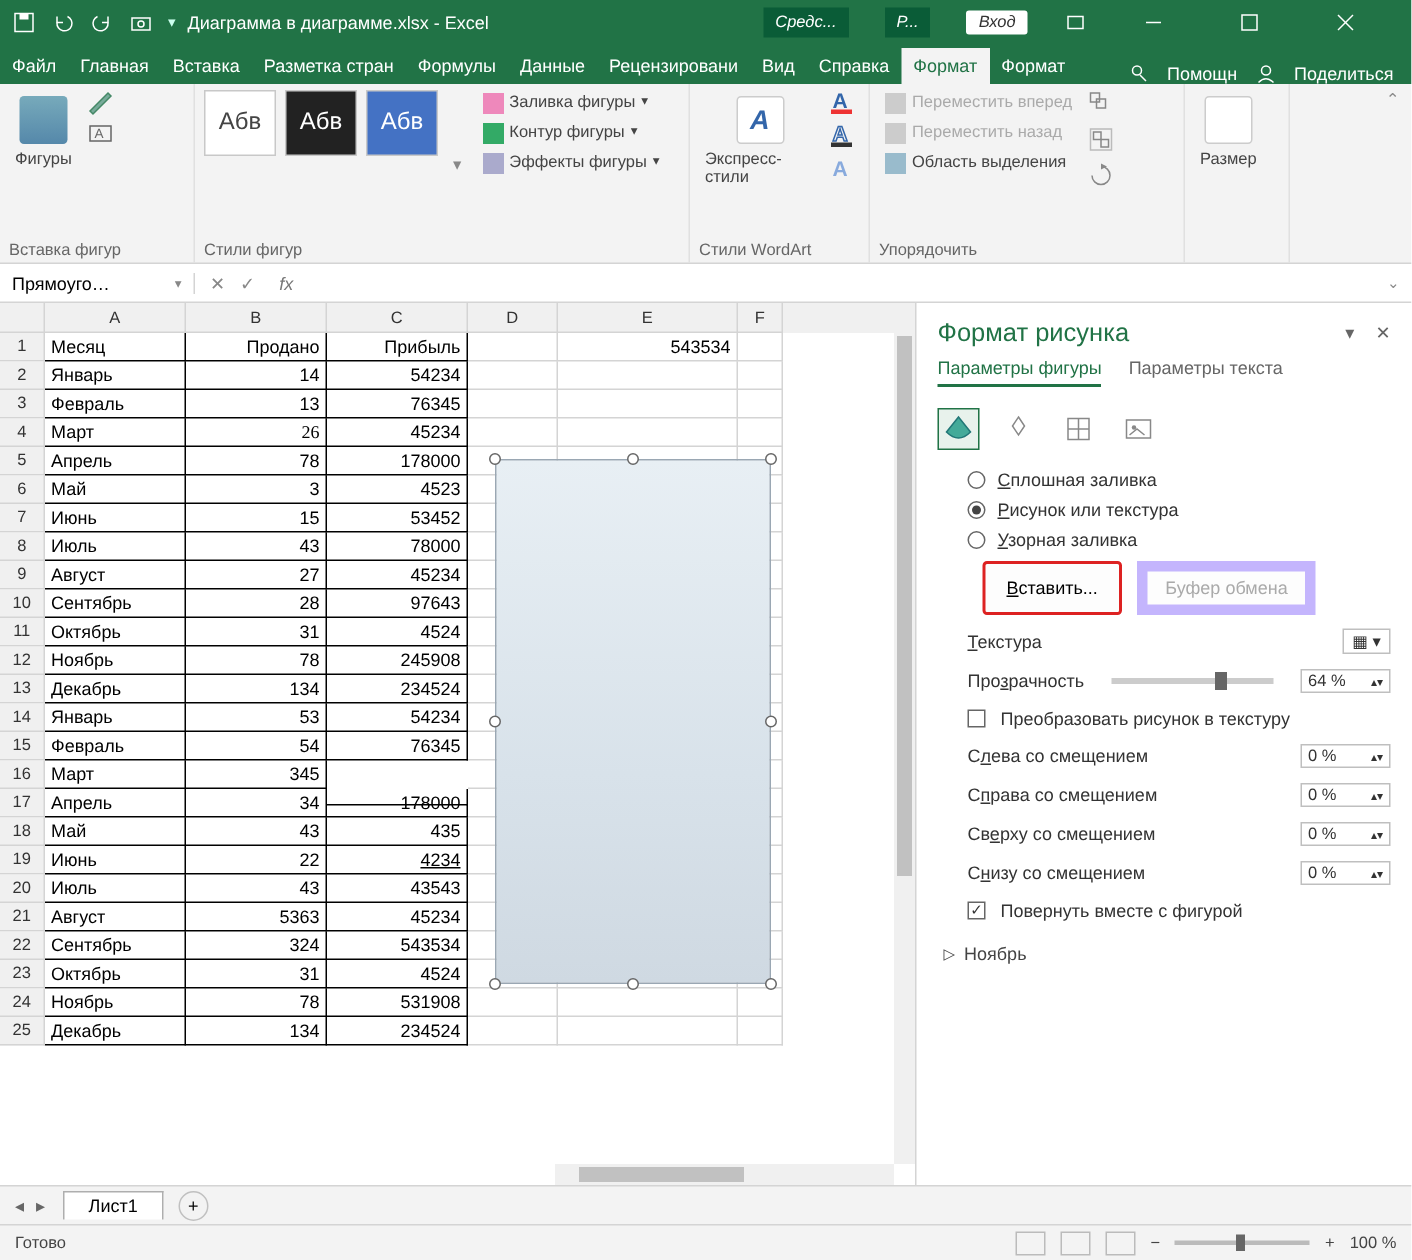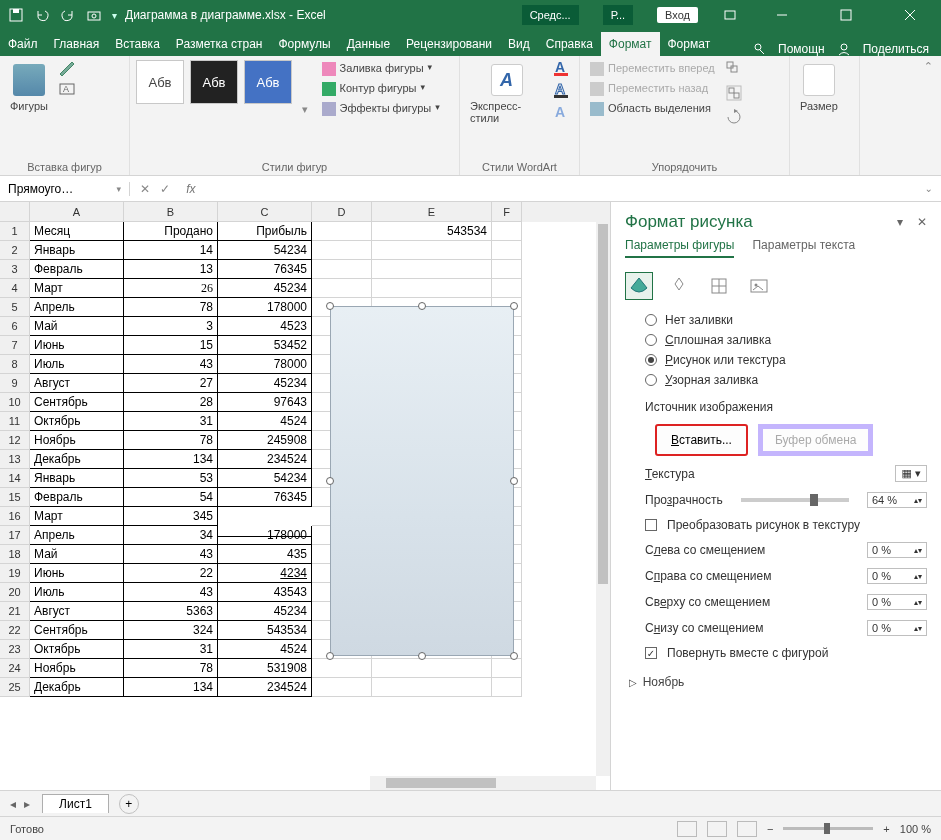--- a/index.html
+++ b/index.html
@@ -3,39 +3,39 @@
 <meta charset="utf-8">
 <style>
 * { box-sizing: border-box; margin: 0; padding: 0; font-family: "Segoe UI", Arial, sans-serif; }
 body { width: 941px; height: 840px; background: #fff; overflow: hidden; position: relative; }
 
 
 .titlebar { height: 30px; background: #217346; display: flex; align-items: center; color: #fff; font-size: 12px; }
 .qat { display: flex; align-items: center; gap: 10px; padding: 0 8px; }
 .qat-icon { width: 16px; height: 16px; display: flex; align-items: center; justify-content: center; cursor: pointer; }
 .titlebar .title { flex: 1; text-align: left; }
-.titlebar .right { display: flex; align-items: center; gap: 24px; padding-right: 11px; }
+.titlebar .right { display: flex; align-items: center; gap: 24px; padding-right: 24px; font-style: italic; }
 .titlebar .tool-tab { background: #0a5c37; padding: 4px 8px; font-size: 11px; }
 .titlebar .login { background: #fff; color: #333; padding: 2px 8px; font-size: 11px; border-radius: 2px; }
 .win-btn { width: 40px; height: 30px; display: flex; align-items: center; justify-content: center; cursor: pointer; }
 
 
 .ribbon-tabs { height: 26px; background: #217346; display: flex; align-items: flex-end; color: #fff; font-size: 12px; }
 .ribbon-tab { padding: 5px 8px; cursor: pointer; white-space: nowrap; }
 .ribbon-tab.tool-active { background: #f3f3f3; color: #217346; }
 .ribbon-right { margin-left: auto; display: flex; align-items: center; gap: 12px; padding-right: 12px; }
 
 
 .ribbon { height: 120px; background: #f3f3f3; border-bottom: 1px solid #d4d4d4; display: flex; font-size: 11px; color: #444; }
 .rgroup { border-right: 1px solid #e0e0e0; padding: 4px 6px 2px; display: flex; flex-direction: column; justify-content: space-between; }
-.rgroup-label { text-align: center; color: #666; font-size: 11px; padding-top: 2px; }
+.rgroup-label { text-align: left; color: #666; font-size: 11px; padding-top: 2px; }
 .rgroup-body { display: flex; align-items: flex-start; gap: 6px; flex: 1; }
 .big-btn { display: flex; flex-direction: column; align-items: center; gap: 4px; padding: 4px; cursor: pointer; }
 .big-btn .ic { width: 32px; height: 32px; background: #ddd; border-radius: 3px; }
-.shape-preset { width: 48px; height: 44px; border: 1px solid #c8c8c8; background: #fff; display: flex; align-items: center; justify-content: center; font-size: 13px; cursor: pointer; }
+.shape-preset { width: 48px; height: 44px; border: 1px solid #c8c8c8; background: #fff; display: flex; align-items: center; justify-content: center; font-size: 16px; cursor: pointer; }
 .shape-preset.dark { background: #222; color: #fff; }
 .shape-preset.blue { background: #4472c4; color: #fff; }
 .menu-line { display: flex; align-items: flex-start; gap: 4px; padding: 2px 4px; cursor: pointer; white-space: nowrap; }
 .menu-line .mic { width: 14px; height: 14px; background: #8aa; }
 .small-stack { display: flex; flex-direction: column; gap: 2px; }
 
 
 .fx-bar { height: 26px; border-bottom: 1px solid #d4d4d4; display: flex; align-items: center; font-size: 12px; background: #fff; }
 .name-box { width: 130px; border-right: 1px solid #d4d4d4; padding: 0 8px; display: flex; align-items: center; justify-content: space-between; }
 .fx-btns { display: flex; gap: 10px; padding: 0 10px; color: #888; }
@@ -72,21 +72,21 @@
 .fp-icons { display: flex; gap: 12px; padding: 6px 14px 10px; }
 .fp-icon { width: 28px; height: 28px; border: 1px solid transparent; display: flex; align-items: center; justify-content: center; cursor: pointer; }
 .fp-icon.sel { border-color: #217346; background: #e8f2ec; }
 .fp-body { flex: 1; overflow: auto; padding: 0 14px; position: relative; }
 .fp-body::-webkit-scrollbar{width:14px}
 .radio-row { display: flex; align-items: center; gap: 8px; padding: 3px 0 3px 20px; cursor: pointer; }
 .radio { width: 12px; height: 12px; border: 1px solid #666; border-radius: 50%; position: relative; }
 .radio.checked::after { content: ""; position: absolute; inset: 2px; background: #444; border-radius: 50%; }
 .sect-label { padding: 10px 0 6px 20px; }
 .btn-row { display: flex; gap: 10px; padding: 4px 0 4px 30px; }
-.btn { border: 5px solid #c4b5fd; padding: 4px 12px; background: #fdfdfd; cursor: pointer; font-size: 12px; }
+.btn { border: 7px solid #c4b5fd; padding: 4px 12px; background: #fdfdfd; cursor: pointer; font-size: 12px; }
 .btn.hl { border: 2px solid #d22; border-radius: 3px; padding: 5px 14px; }
 .btn.dis { color: #aaa; }
 .prop-row { display: flex; align-items: center; padding: 5px 0 5px 20px; gap: 10px; }
 .prop-row .lab { flex: 1; }
 .spin { width: 60px; border: 1px solid #bfbfbf; display: flex; align-items: center; padding: 1px 4px; justify-content: space-between; font-size: 11px; }
 .slider { flex: 1; height: 4px; background: #ccc; position: relative; margin: 0 8px; }
 .slider .th { position: absolute; top: -4px; left: 64%; width: 8px; height: 12px; background: #666; }
 .chk { width: 12px; height: 12px; border: 1px solid #666; display: inline-flex; align-items: center; justify-content: center; }
 .chk.c::after { content: "✓"; font-size: 10px; color: #333; }
 .expander { display: flex; align-items: center; gap: 6px; padding: 10px 0 4px 4px; cursor: pointer; color: #444; }
@@ -634,36 +634,31 @@
           <svg width="20" height="20">
             <rect x="2" y="4" width="16" height="12" fill="none" stroke="#888"></rect>
             <circle cx="7" cy="9" r="1.5" fill="#888"></circle>
             <path d="M4 14 L9 10 L14 14" fill="none" stroke="#888"></path>
           </svg>
         </div>
     </div>
     <div class="fp-body">
       <div class="radio-row">
           <span class="radio"></span>
-          <span>Нет заливки</span>
-        </div>
-      <div class="radio-row">
-          <span class="radio"></span>
           <span><span class="u">С</span>плошная заливка</span>
         </div>
       <div class="radio-row">
           <span class="radio checked"></span>
           <span><span class="u">Р</span>исунок или текстура</span>
         </div>
       <div class="radio-row">
           <span class="radio"></span>
           <span><span class="u">У</span>зорная заливка</span>
         </div>
 
-      <div class="sect-label">Источник изображения</div>
       <div class="btn-row">
         <button class="btn hl"><span class="u">В</span>ставить...</button>
         <button class="btn dis">Буфер обмена</button>
       </div>
 
       <div class="prop-row">
         <span class="lab"><span class="u">Т</span>екстура</span>
         <span class="spin" style="width:32px;justify-content:center">▦ ▾</span>
       </div>
 

